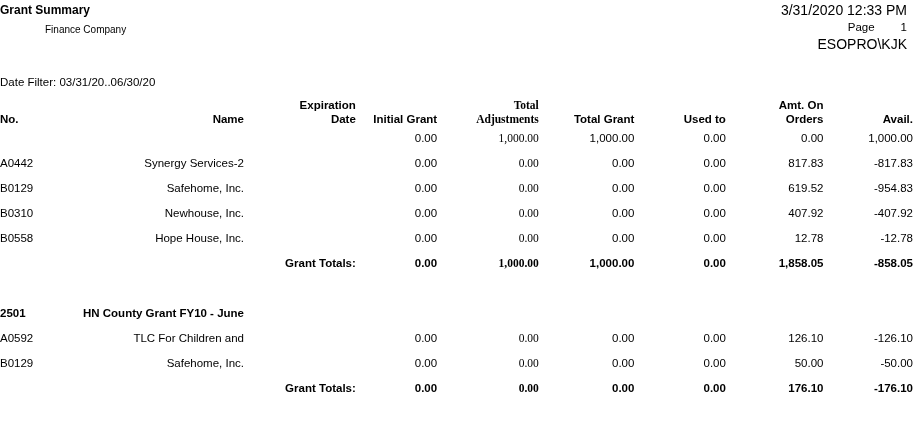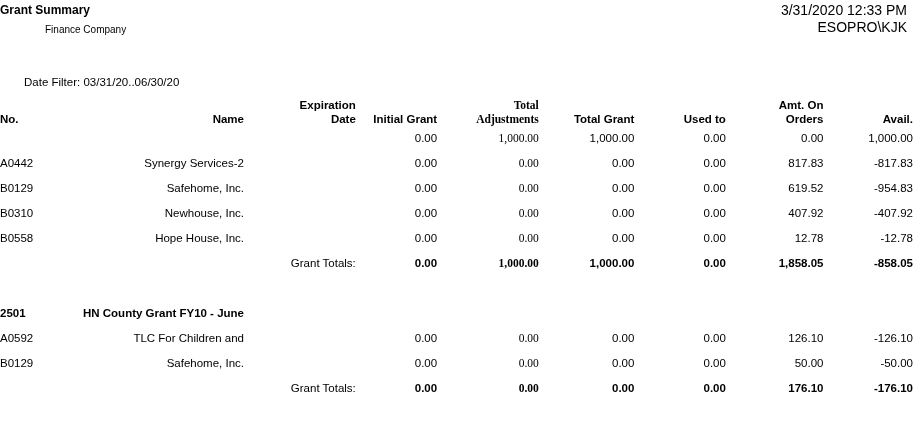--- a/index.html
+++ b/index.html
@@ -59,21 +59,20 @@
     font-size: 11.5px;
     line-height: 17px;
   }
   .page-line .pg-label { margin-right: 26px; }
 
   .datefilter {
     position: absolute;
     left: 0;
     top: 76px;
     font-size: 11.5px;
-    padding-left: 24px;
   }
 
   
   table.grid {
     position: absolute;
     top: 98px;
     left: 0;
     width: 913px;
     border-collapse: collapse;
     font-size: 11.5px;
@@ -101,38 +100,41 @@
   .c-init    { width: 80px;  text-align: right; padding-right: 8px; }
   .c-adj     { width: 100px; text-align: right; padding-right: 8px; font-family: Liberation Serif, serif; }
   .c-total   { width: 94px;  text-align: right; padding-right: 8px; }
   .c-used    { width: 90px;  text-align: right; padding-right: 8px; }
   .c-orders  { width: 96px;  text-align: right; padding-right: 8px; }
   .c-avail   { width: 88px;  text-align: right; padding-right: 8px; }
 
   .bold { font-weight: bold; }
   .totals-label {
     text-align: right;
-    font-weight: normal;
+    font-weight: bold;
     padding-right: 10px;
   }
   .spacer-row { height: 25px; }
   .spacer-row td { line-height: 25px; }
 </style>
 </head>
 <body>
 
 <div class="page">
 
   <div class="hdr">
     <div class="hdr-left">
       <div class="report-title">Grant Summary</div>
       <div class="company">Finance Company</div>
     </div>
     <div class="hdr-right">
       <div class="hdr-line">3/31/2020 12:33 PM</div>
+      <div class="page-line">
+        <span class="pg-label">Page</span><span>1</span>
+      </div>
       <div class="hdr-line">ESOPRO\KJK</div>
     </div>
   </div>
 
   <div class="datefilter">Date Filter: 03/31/20..06/30/20</div>
 
   <table class="grid">
     <thead>
       <tr>
         <th class="c-no th-l">No.</th>

